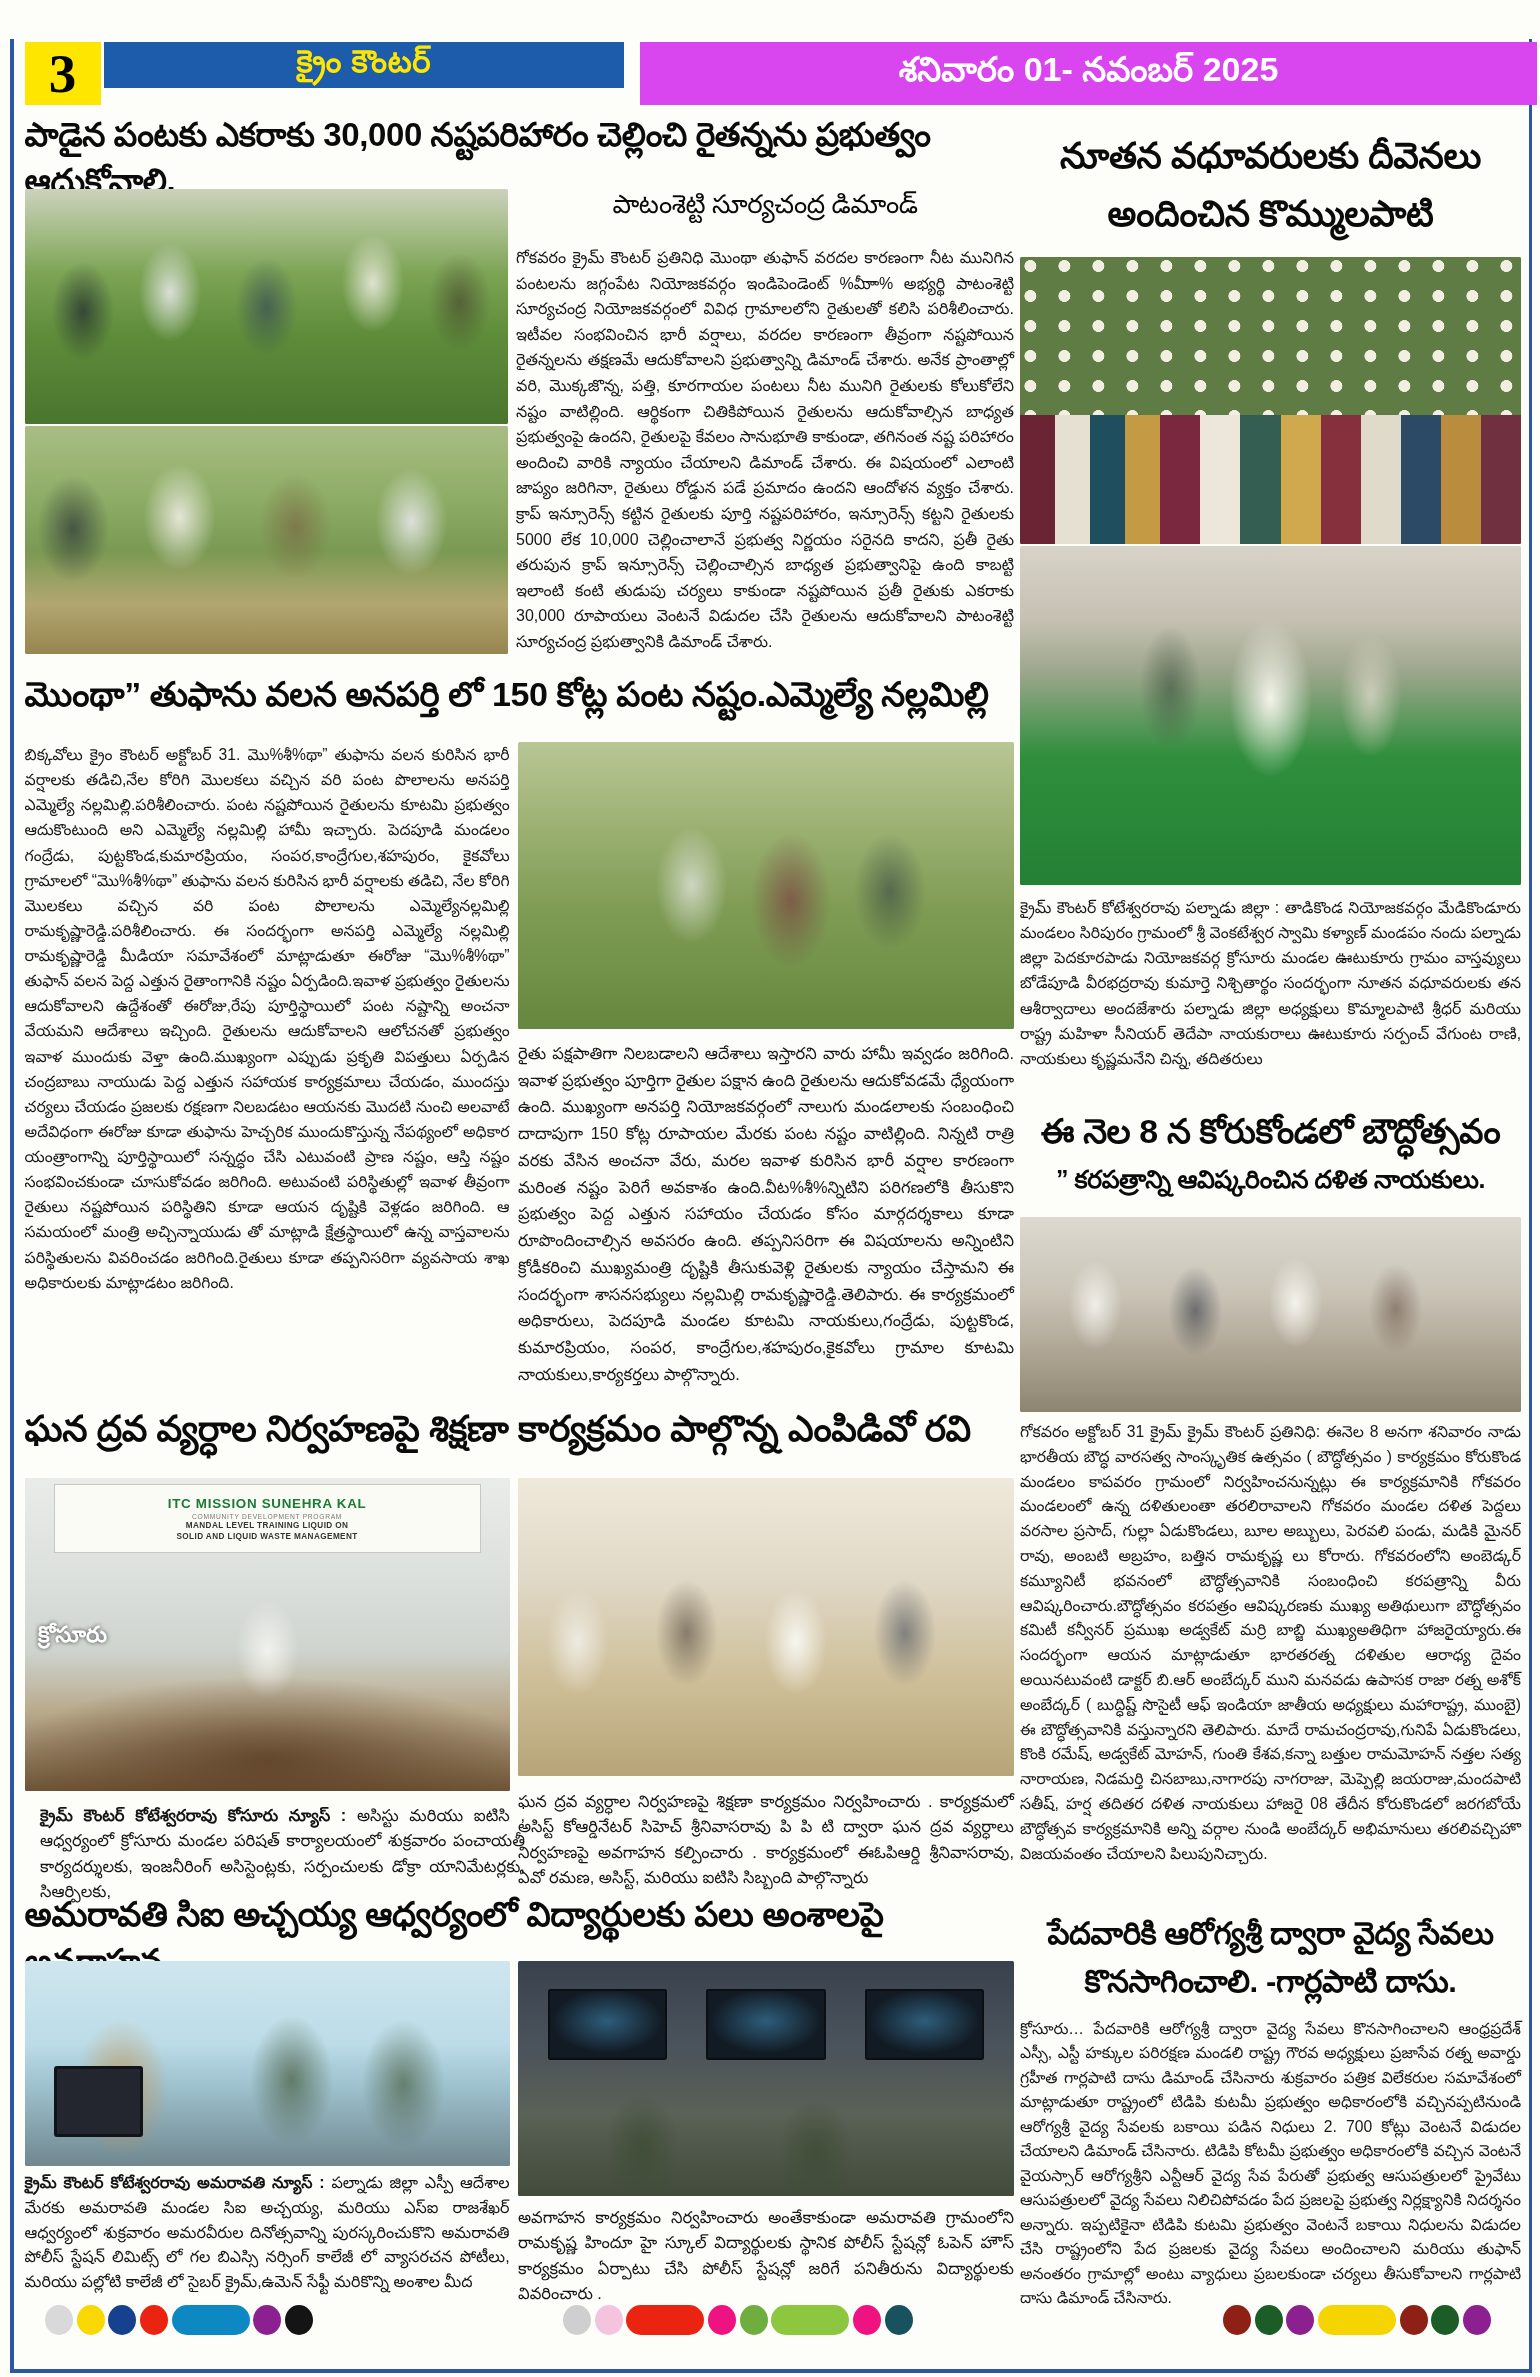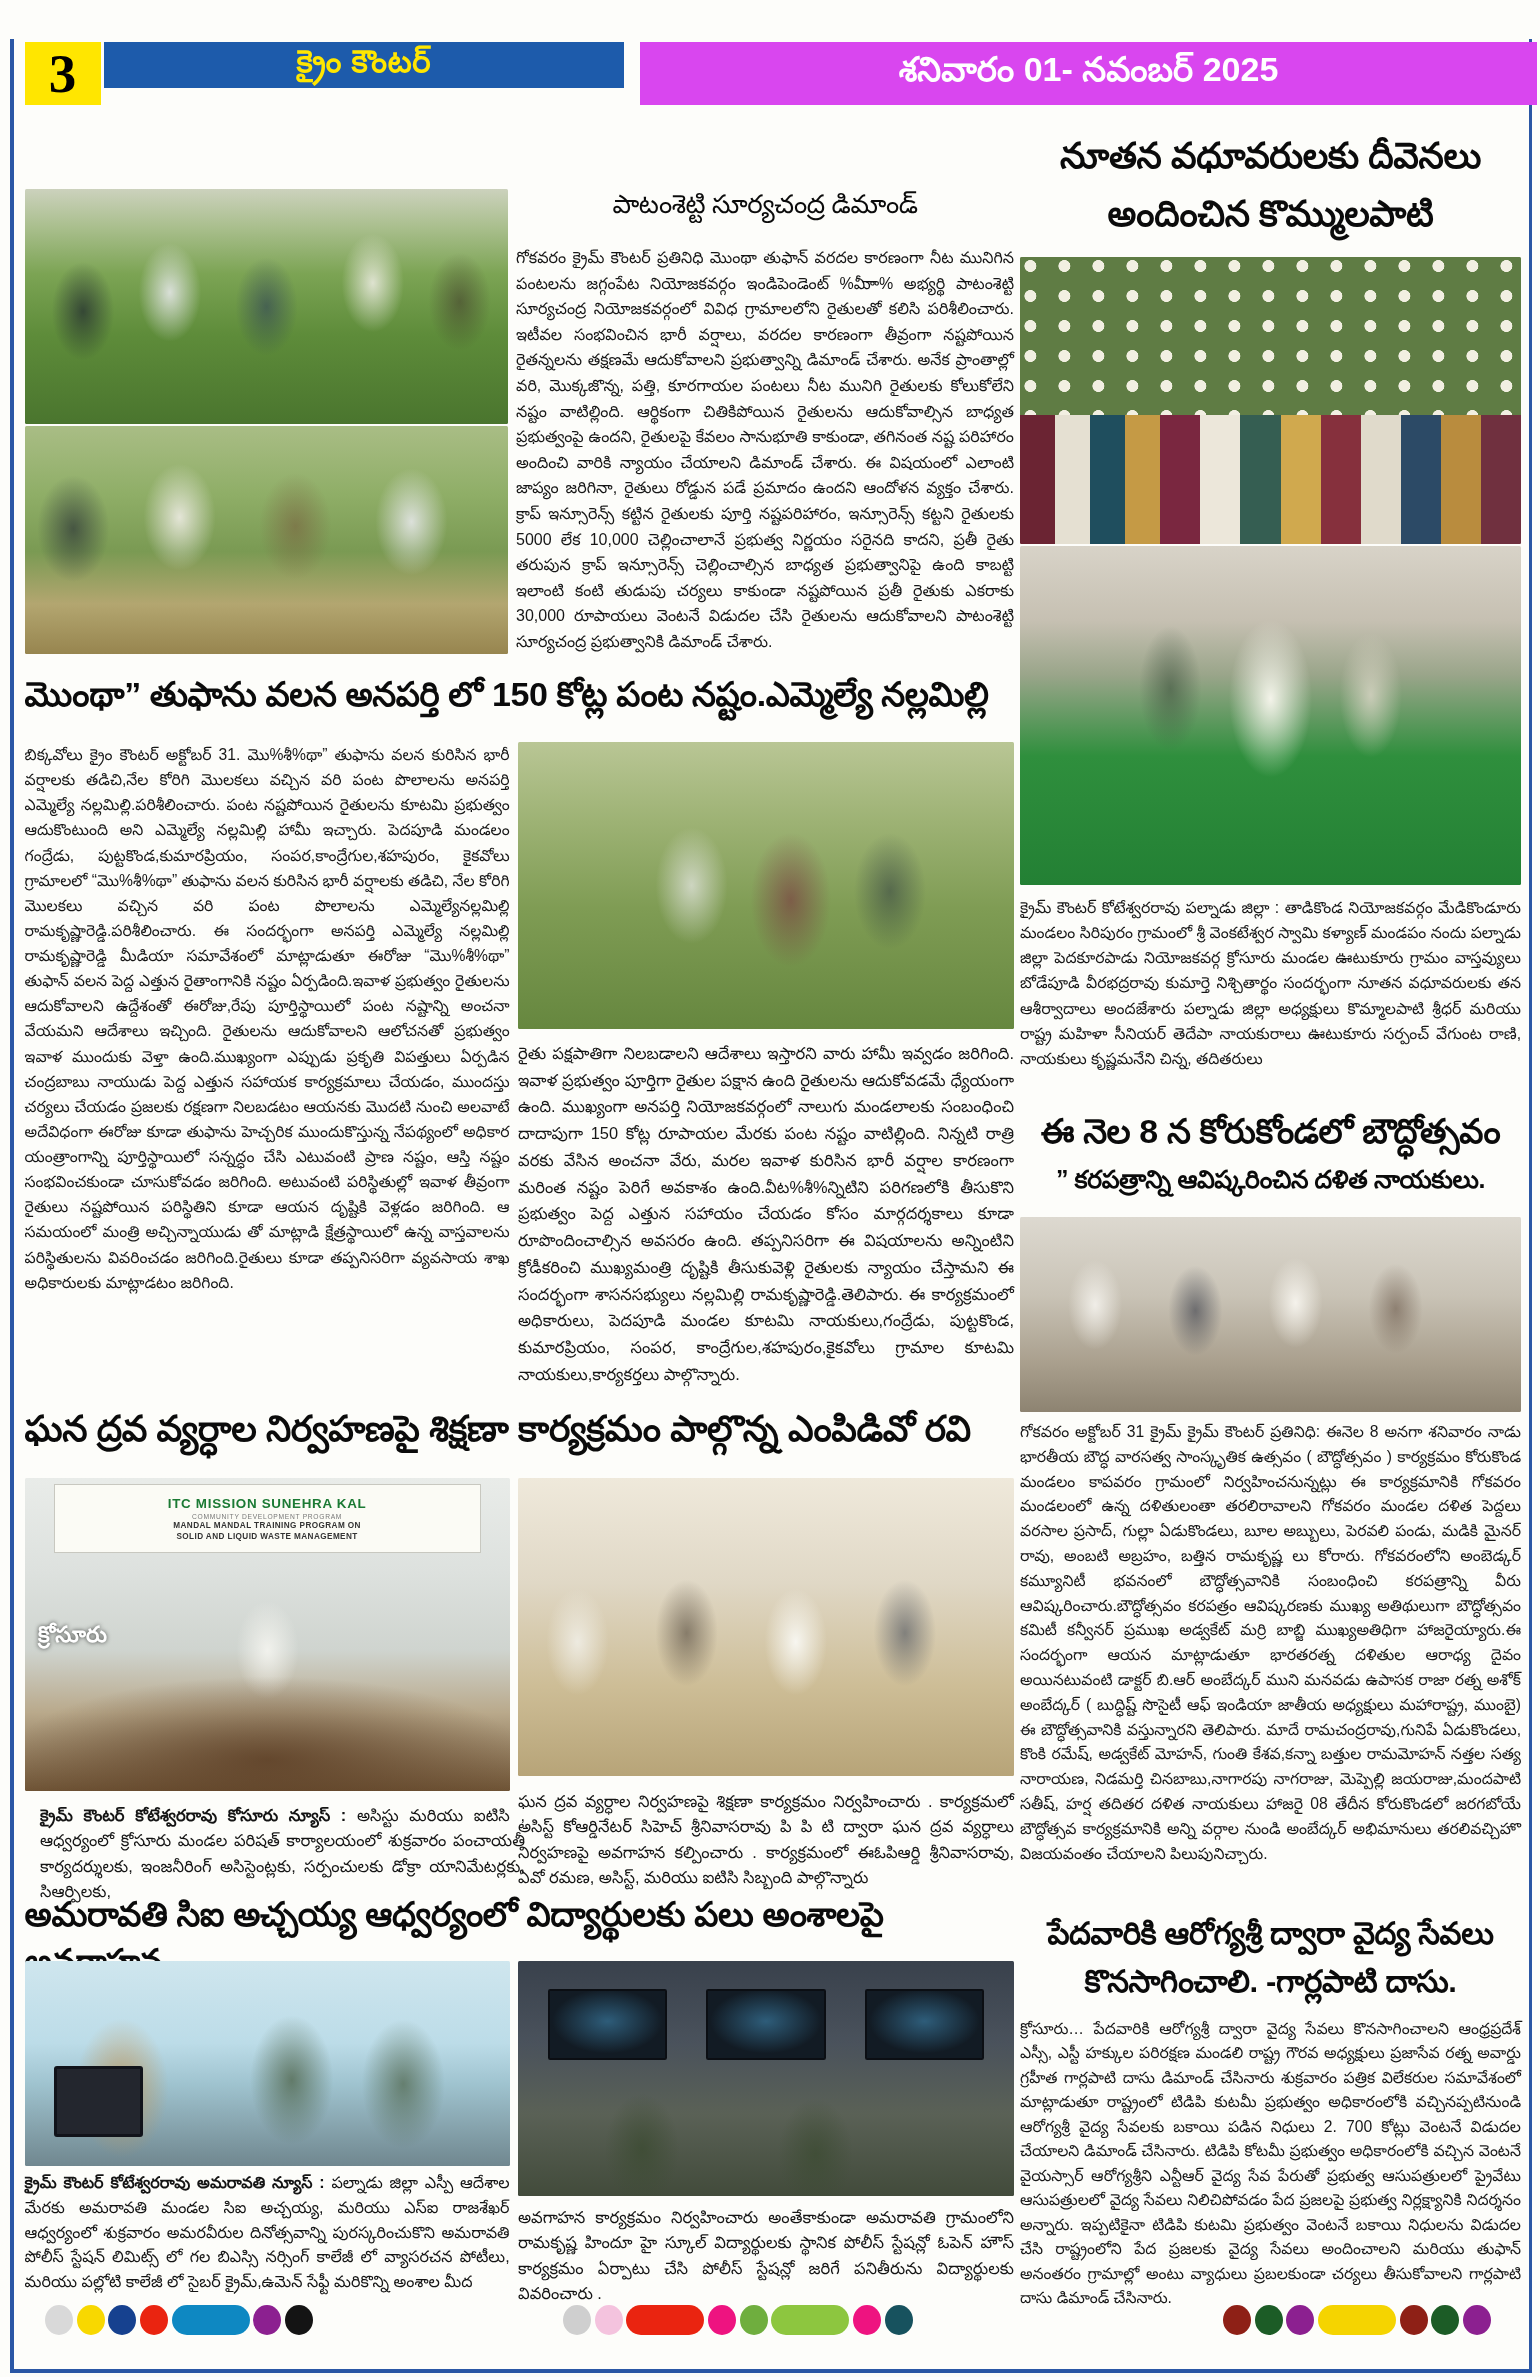--- a/index.html
+++ b/index.html
@@ -110,20 +110,21 @@
 <div class="page">
 
   <div class="frame left"></div>
   <div class="frame right"></div>
   <div class="frame bottom"></div>
 
   <div class="pageno">3</div>
   <div class="masthead">క్రైం కౌంటర్</div>
   <div class="dateband">శనివారం  01- నవంబర్ 2025</div>
 
+  <div class="hline" style="left:24.6px;top:116px;width:989px;font-size:33px">పాడైన పంటకు ఎకరాకు 30,000 నష్టపరిహారం చెల్లించి రైతన్నను ప్రభుత్వం ఆదుకోవాలి.</div>
 
   <div class="photo" id="photoA1" style="left:24.6px;top:189px;width:483px;height:235px"></div>
   <div class="photo" id="photoA2" style="left:24.6px;top:426px;width:483px;height:228px"></div>
 
   <div class="hline center" style="left:516px;top:189px;width:498px;font-size:26px;font-weight:500">పాటంశెట్టి సూర్యచంద్ర డిమాండ్</div>
 
   <p class="body-text" style="left:516px;top:245px;width:498px;height:431px">
     <b>గోకవరం క్రైమ్ కౌంటర్ ప్రతినిధి</b><span>  మొంథా తుఫాన్ వరదల కారణంగా నీట మునిగిన పంటలను జగ్గంపేట నియోజకవర్గం ఇండిపెండెంట్ %మీాా% అభ్యర్థి పాటంశెట్టి సూర్యచంద్ర నియోజకవర్గంలో వివిధ గ్రామాలలోని రైతులతో కలిసి పరిశీలించారు. ఇటీవల సంభవించిన భారీ వర్షాలు, వరదల కారణంగా తీవ్రంగా నష్టపోయిన రైతన్నలను తక్షణమే ఆదుకోవాలని ప్రభుత్వాన్ని డిమాండ్ చేశారు. అనేక ప్రాంతాల్లో వరి, మొక్కజొన్న, పత్తి, కూరగాయల పంటలు నీట మునిగి రైతులకు కోలుకోలేని నష్టం వాటిల్లింది. ఆర్థికంగా చితికిపోయిన రైతులను ఆదుకోవాల్సిన బాధ్యత ప్రభుత్వంపై ఉందని, రైతులపై కేవలం సానుభూతి కాకుండా, తగినంత నష్ట పరిహారం అందించి వారికి న్యాయం చేయాలని డిమాండ్ చేశారు. ఈ విషయంలో ఎలాంటి జాప్యం జరిగినా, రైతులు రోడ్డున పడే ప్రమాదం ఉందని ఆందోళన వ్యక్తం చేశారు. క్రాప్ ఇన్సూరెన్స్ కట్టిన రైతులకు పూర్తి నష్టపరిహారం, ఇన్సూరెన్స్ కట్టని రైతులకు 5000 లేక 10,000 చెల్లించాలానే ప్రభుత్వ నిర్ణయం సరైనది కాదని, ప్రతీ రైతు తరుపున క్రాప్ ఇన్సూరెన్స్ చెల్లించాల్సిన బాధ్యత ప్రభుత్వానిపై ఉంది కాబట్టి ఇలాంటి కంటి తుడుపు చర్యలు కాకుండా నష్టపోయిన ప్రతీ రైతుకు ఎకరాకు 30,000 రూపాయలు వెంటనే విడుదల చేసి రైతులను ఆదుకోవాలని పాటంశెట్టి సూర్యచంద్ర ప్రభుత్వానికి డిమాండ్ చేశారు.</span>
   </p>
 
@@ -177,21 +178,21 @@
   <div class="photo" id="photoE" style="left:518px;top:742px;width:496px;height:287px"></div>
 
   <p class="body-text" style="left:518px;top:1040px;width:496px;height:358px;font-size:16.4px;line-height:1.63">రైతు పక్షపాతిగా నిలబడాలని ఆదేశాలు ఇస్తారని వారు హామీ ఇవ్వడం జరిగింది. ఇవాళ ప్రభుత్వం పూర్తిగా రైతుల పక్షాన ఉంది రైతులను ఆదుకోవడమే ధ్యేయంగా ఉంది.   ముఖ్యంగా అనపర్తి నియోజకవర్గంలో నాలుగు మండలాలకు సంబంధించి దాదాపుగా 150 కోట్ల రూపాయల మేరకు పంట నష్టం వాటిల్లింది. నిన్నటి రాత్రి వరకు  వేసిన అంచనా వేరు, మరల ఇవాళ కురిసిన భారీ వర్షాల కారణంగా మరింత నష్టం పెరిగే అవకాశం ఉంది.వీట%శీ%న్నిటిని పరిగణలోకి తీసుకొని ప్రభుత్వం పెద్ద ఎత్తున సహాయం చేయడం కోసం మార్గదర్శకాలు కూడా రూపొందించాల్సిన అవసరం ఉంది. తప్పనిసరిగా ఈ విషయాలను అన్నింటిని క్రోడీకరించి ముఖ్యమంత్రి దృష్టికి తీసుకువెళ్లి రైతులకు న్యాయం చేస్తామని ఈ సందర్భంగా శాసనసభ్యులు నల్లమిల్లి రామకృష్ణారెడ్డి.తెలిపారు.  ఈ కార్యక్రమంలో  అధికారులు, పెదపూడి మండల కూటమి నాయకులు,గంద్రేడు, పుట్టకొండ, కుమారప్రియం, సంపర, కాంద్రేగుల,శహపురం,కైకవోలు గ్రామాల కూటమి నాయకులు,కార్యకర్తలు పాల్గొన్నారు.</p>
 
   <div class="hline" style="left:24.6px;top:1408px;width:989px;font-size:36px">ఘన ద్రవ వ్యర్ధాల నిర్వహణపై శిక్షణా కార్యక్రమం పాల్గొన్న ఎంపిడివో రవి</div>
 
   <div class="photo" id="photoF1" style="left:24.6px;top:1478px;width:485px;height:313px">
     <div class="banner">
       <div class="l1">ITC MISSION SUNEHRA KAL</div>
       <div class="l2">COMMUNITY DEVELOPMENT PROGRAM</div>
-      <div class="l3">MANDAL MANDAL TRAINING PROGRAM ON</div>
+      <div class="l3">MANDAL LEVEL TRAINING LIQUID ON</div>
       <div class="l4">SOLID AND LIQUID WASTE MANAGEMENT</div>
     </div>
     <div class="overlay">క్రోసూరు</div>
   </div>
   <div class="photo" id="photoF2" style="left:518px;top:1478px;width:496px;height:298px"></div>
 
   <p class="caption" style="left:40px;top:1803px;width:485px;height:104px">
     <b>క్రైమ్ కౌంటర్ కోటేశ్వరరావు కోసూరు న్యూస్ :</b><span> అసిస్టు మరియు ఐటిసి , ఆధ్వర్యంలో క్రోసూరు మండల పరిషత్ కార్యాలయంలో  శుక్రవారం పంచాయతీ కార్యదర్శులకు, ఇంజనీరింగ్ అసిస్టెంట్లకు, సర్పంచులకు డోక్రా యానిమేటర్లకు, సిఆర్పిలకు,</span>
   </p>
   <p class="caption" style="left:518px;top:1789px;width:496px;height:116px">ఘన ద్రవ వ్యర్ధాల నిర్వహణపై శిక్షణా కార్యక్రమం నిర్వహించారు .  కార్యక్రమలో అసిస్ట్ కోఆర్డినేటర్ సిహెచ్ శ్రీనివాసరావు పి పి టి ద్వారా ఘన ద్రవ వ్యర్ధాలు నిర్వహణపై అవగాహన కల్పించారు .  కార్యక్రమంలో ఈఓపిఆర్డి శ్రీనివాసరావు, ఏవో రమణ, అసిస్ట్, మరియు ఐటిసి సిబ్బంది పాల్గొన్నారు</p>

